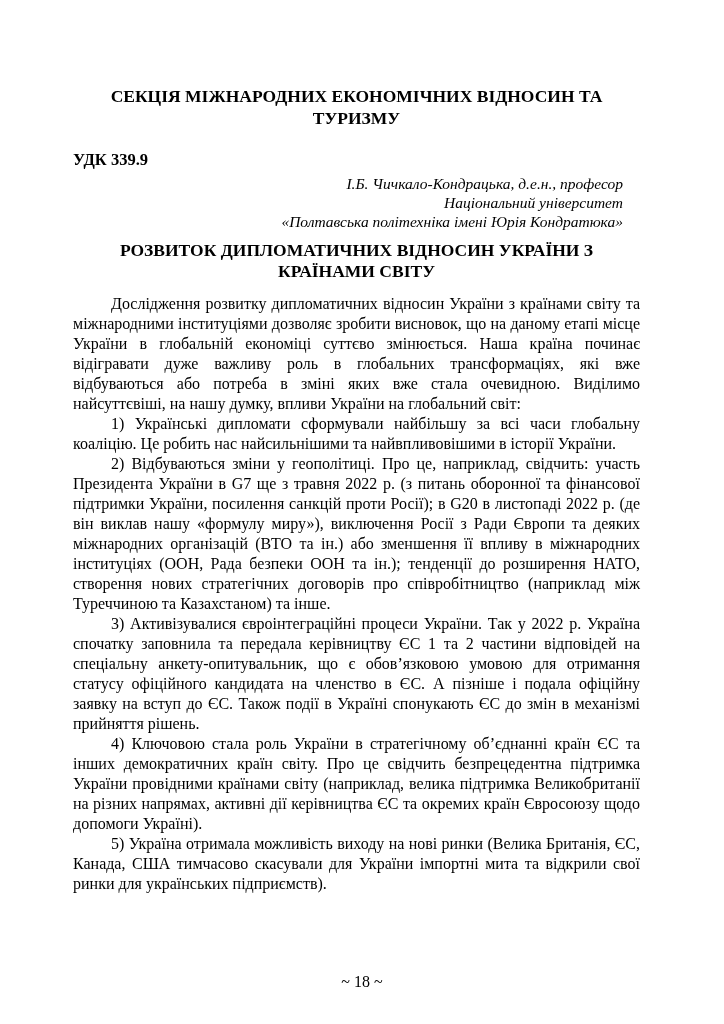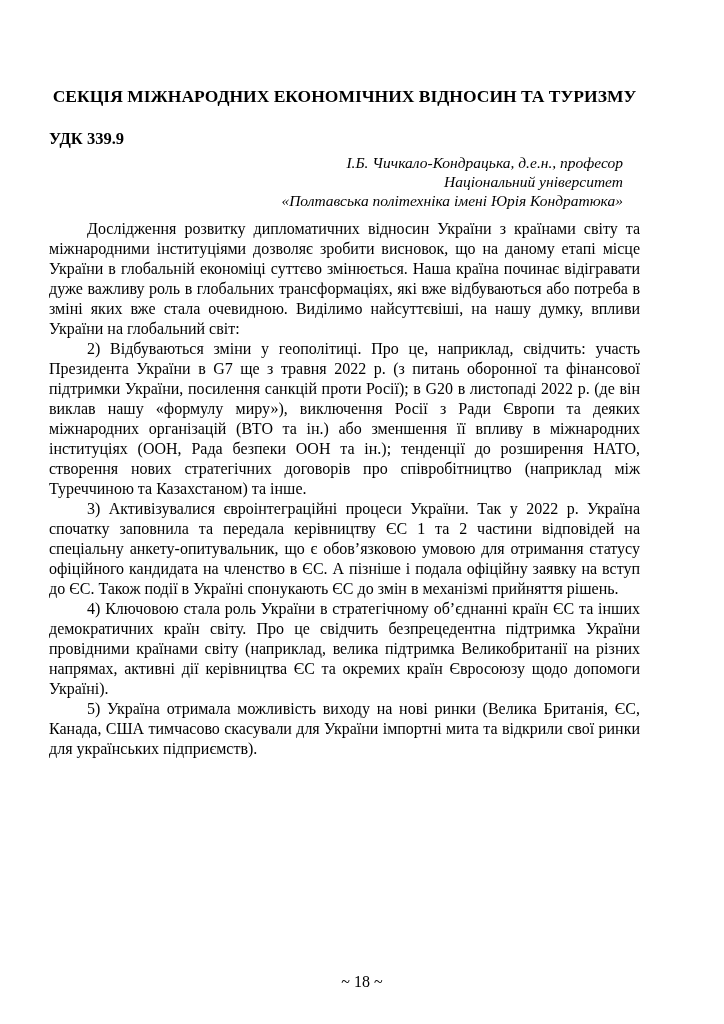--- a/index.html
+++ b/index.html
@@ -6,21 +6,21 @@
     margin: 0;
     padding: 0;
     background: #ffffff;
   }
   .page {
     position: relative;
     width: 724px;
     height: 1024px;
     background: #ffffff;
     box-sizing: border-box;
-    padding: 86px 84px 0 49px;
+    padding: 86px 84px 0 73px;
     font-family: "Liberation Serif", "DejaVu Serif", serif;
     color: #000000;
     overflow: hidden;
   }
   .section-title {
     font-size: 17.5px;
     font-weight: bold;
     text-align: center;
     line-height: 21.5px;
     margin: 0 0 21px 0;
@@ -74,23 +74,25 @@
   <h1 class="section-title">СЕКЦІЯ МІЖНАРОДНИХ ЕКОНОМІЧНИХ ВІДНОСИН ТА ТУРИЗМУ</h1>
 
   <p class="udk">УДК 339.9</p>
 
   <div class="author-block">
     <p>І.Б. Чичкало-Кондрацька, д.е.н., професор</p>
     <p>Національний університет</p>
     <p>«Полтавська політехніка імені Юрія Кондратюка»</p>
   </div>
 
+  <h2 class="article-title">РОЗВИТОК ДИПЛОМАТИЧНИХ ВІДНОСИН УКРАЇНИ З КРАЇНАМИ СВІТУ</h2>
 
   <div class="body-text">
     <p class="para">Дослідження розвитку дипломатичних відносин України з країнами світу та міжнародними інституціями дозволяє зробити висновок, що на даному етапі місце України в глобальній економіці суттєво змінюється. Наша країна починає відігравати дуже важливу роль в глобальних трансформаціях, які вже відбуваються або потреба в зміні яких вже стала очевидною. Виділимо найсуттєвіші, на нашу думку, впливи України на глобальний світ:</p>
+    <p class="para">1) Українські дипломати сформували найбільшу за всі часи глобальну коаліцію. Це робить нас найсильнішими та найвпливовішими в історії України.</p>
     <p class="para">2) Відбуваються зміни у геополітиці. Про це, наприклад, свідчить: участь Президента України в G7 ще з травня 2022 р. (з питань оборонної та фінансової підтримки України, посилення санкцій проти Росії); в G20 в листопаді 2022 р. (де він виклав нашу «формулу миру»), виключення Росії з Ради Європи та деяких міжнародних організацій (ВТО та ін.) або зменшення її впливу в міжнародних інституціях (ООН, Рада безпеки ООН та ін.); тенденції до розширення НАТО, створення нових стратегічних договорів про співробітництво (наприклад між Туреччиною та Казахстаном) та інше.</p>
     <p class="para">3) Активізувалися євроінтеграційні процеси України. Так у 2022 р. Україна спочатку заповнила та передала керівництву ЄС 1 та 2 частини відповідей на спеціальну анкету-опитувальник, що є обов’язковою умовою для отримання статусу офіційного кандидата на членство в ЄС. А пізніше і подала офіційну заявку на вступ до ЄС. Також події в Україні спонукають ЄС до змін в механізмі прийняття рішень.</p>
     <p class="para">4) Ключовою стала роль України в стратегічному об’єднанні країн ЄС та інших демократичних країн світу. Про це свідчить безпрецедентна підтримка України провідними країнами світу (наприклад, велика підтримка Великобританії на різних напрямах, активні дії керівництва ЄС та окремих країн Євросоюзу щодо допомоги Україні).</p>
     <p class="para">5) Україна отримала можливість виходу на нові ринки (Велика Британія, ЄС, Канада, США тимчасово скасували для України імпортні мита та відкрили свої ринки для українських підприємств).</p>
   </div>
 
   <div class="page-footer">~ 18 ~</div>
 
 </div>
 

